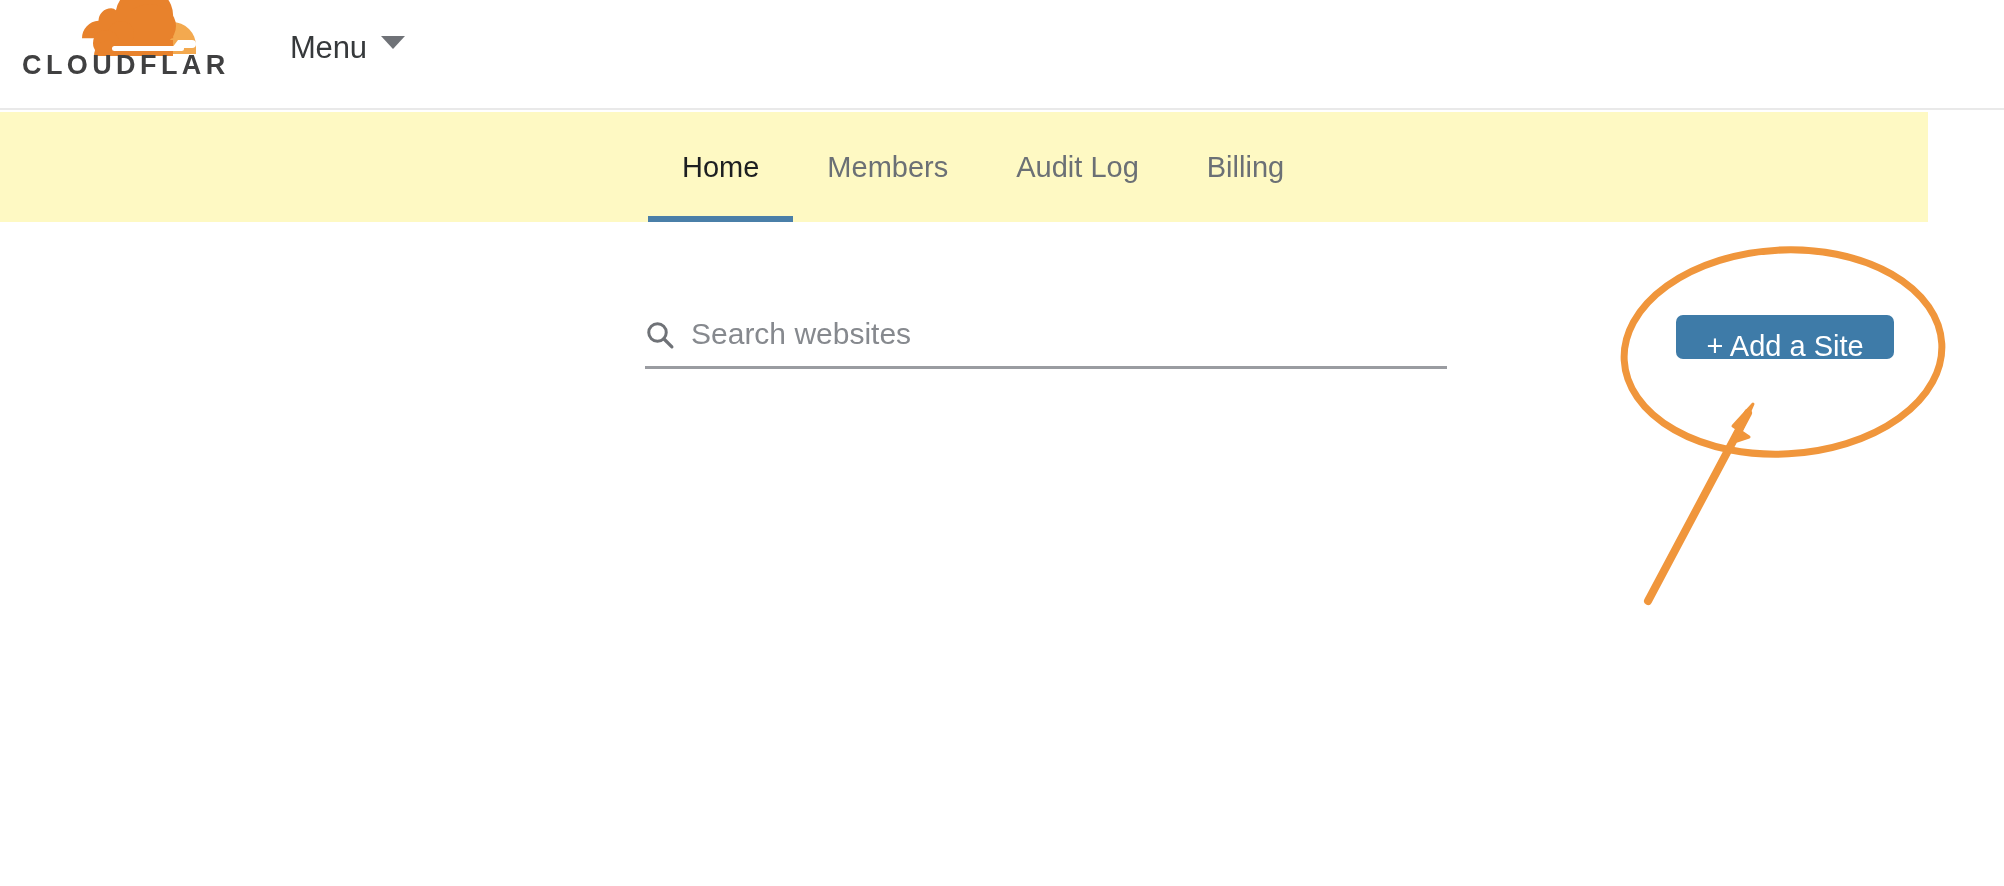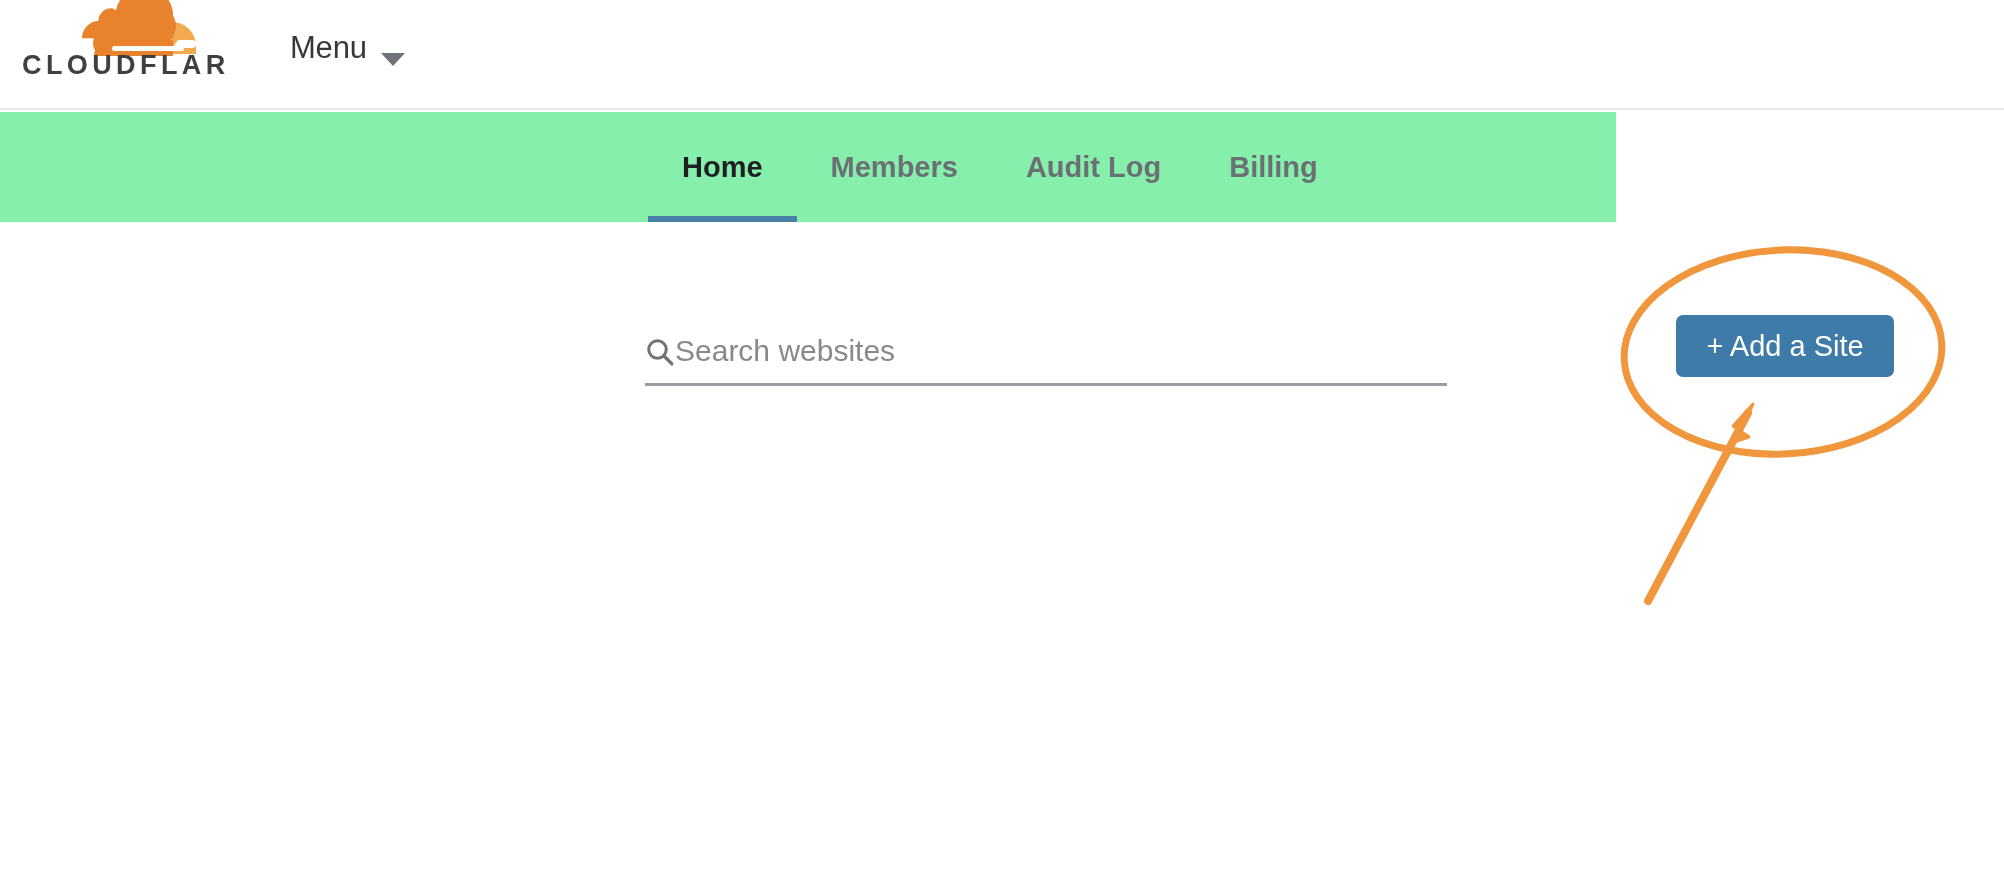--- a/index.html
+++ b/index.html
@@ -36,21 +36,21 @@
     height: 90px;
   }
   #brand-logo svg {
     display: block;
   }
   #menu-button {
     position: absolute;
     left: 290px;
     top: 30px;
     display: flex;
-    align-items: flex-end;
+    align-items: flex-start;
     gap: 14px;
     cursor: pointer;
   }
   #menu-label {
     font-size: 31px;
     color: #36393b;
     font-family: "Liberation Sans", sans-serif;
     letter-spacing: -0.2px;
   }
   .caret-down {
@@ -60,25 +60,24 @@
     border-right: 12px solid transparent;
     border-top: 13px solid #6f7277;
     margin-top: 6px;
   }
 
   
   #nav-bar {
     position: absolute;
     left: 0;
     top: 112px;
-    width: 1616px;
-    height: 110px;
-    background: #86efac;
-    box-sizing: border-box;
-    font-weight: bold;
+    width: 1928px;
+    height: 110px;
+    background: #fef9c3;
+    box-sizing: border-box;
   }
   #nav-tabs {
     position: absolute;
     left: 0;
     top: 0;
     height: 110px;
     display: flex;
     align-items: flex-start;
     padding-left: 648px;
     gap: 0;
@@ -118,28 +117,28 @@
     top: 222px;
     width: 2004px;
     height: 664px;
     background: #ffffff;
   }
 
   
   #search-field {
     position: absolute;
     left: 645px;
-    top: 324px;
+    top: 307px;
     width: 802px;
     height: 62px;
     border-bottom: 3px solid #9a9ca1;
     box-sizing: border-box;
     display: flex;
     align-items: center;
-    gap: 0;
+    gap: 16px;
   }
   #search-icon {
     width: 30px;
     height: 30px;
     flex: 0 0 auto;
     margin-bottom: 4px;
   }
   #search-input {
     border: none;
     outline: none;
@@ -155,21 +154,21 @@
     color: #86898e;
     opacity: 1;
   }
 
   
   #add-site-button {
     position: absolute;
     left: 1676px;
     top: 315px;
     width: 218px;
-    height: 62px;
+    height: 44px;
     background: #3e7ba8;
     border: none;
     border-radius: 7px;
     color: #ffffff;
     font-size: 29px;
     font-family: "Liberation Sans", sans-serif;
     cursor: pointer;
     padding: 0;
     line-height: 62px;
     text-align: center;

